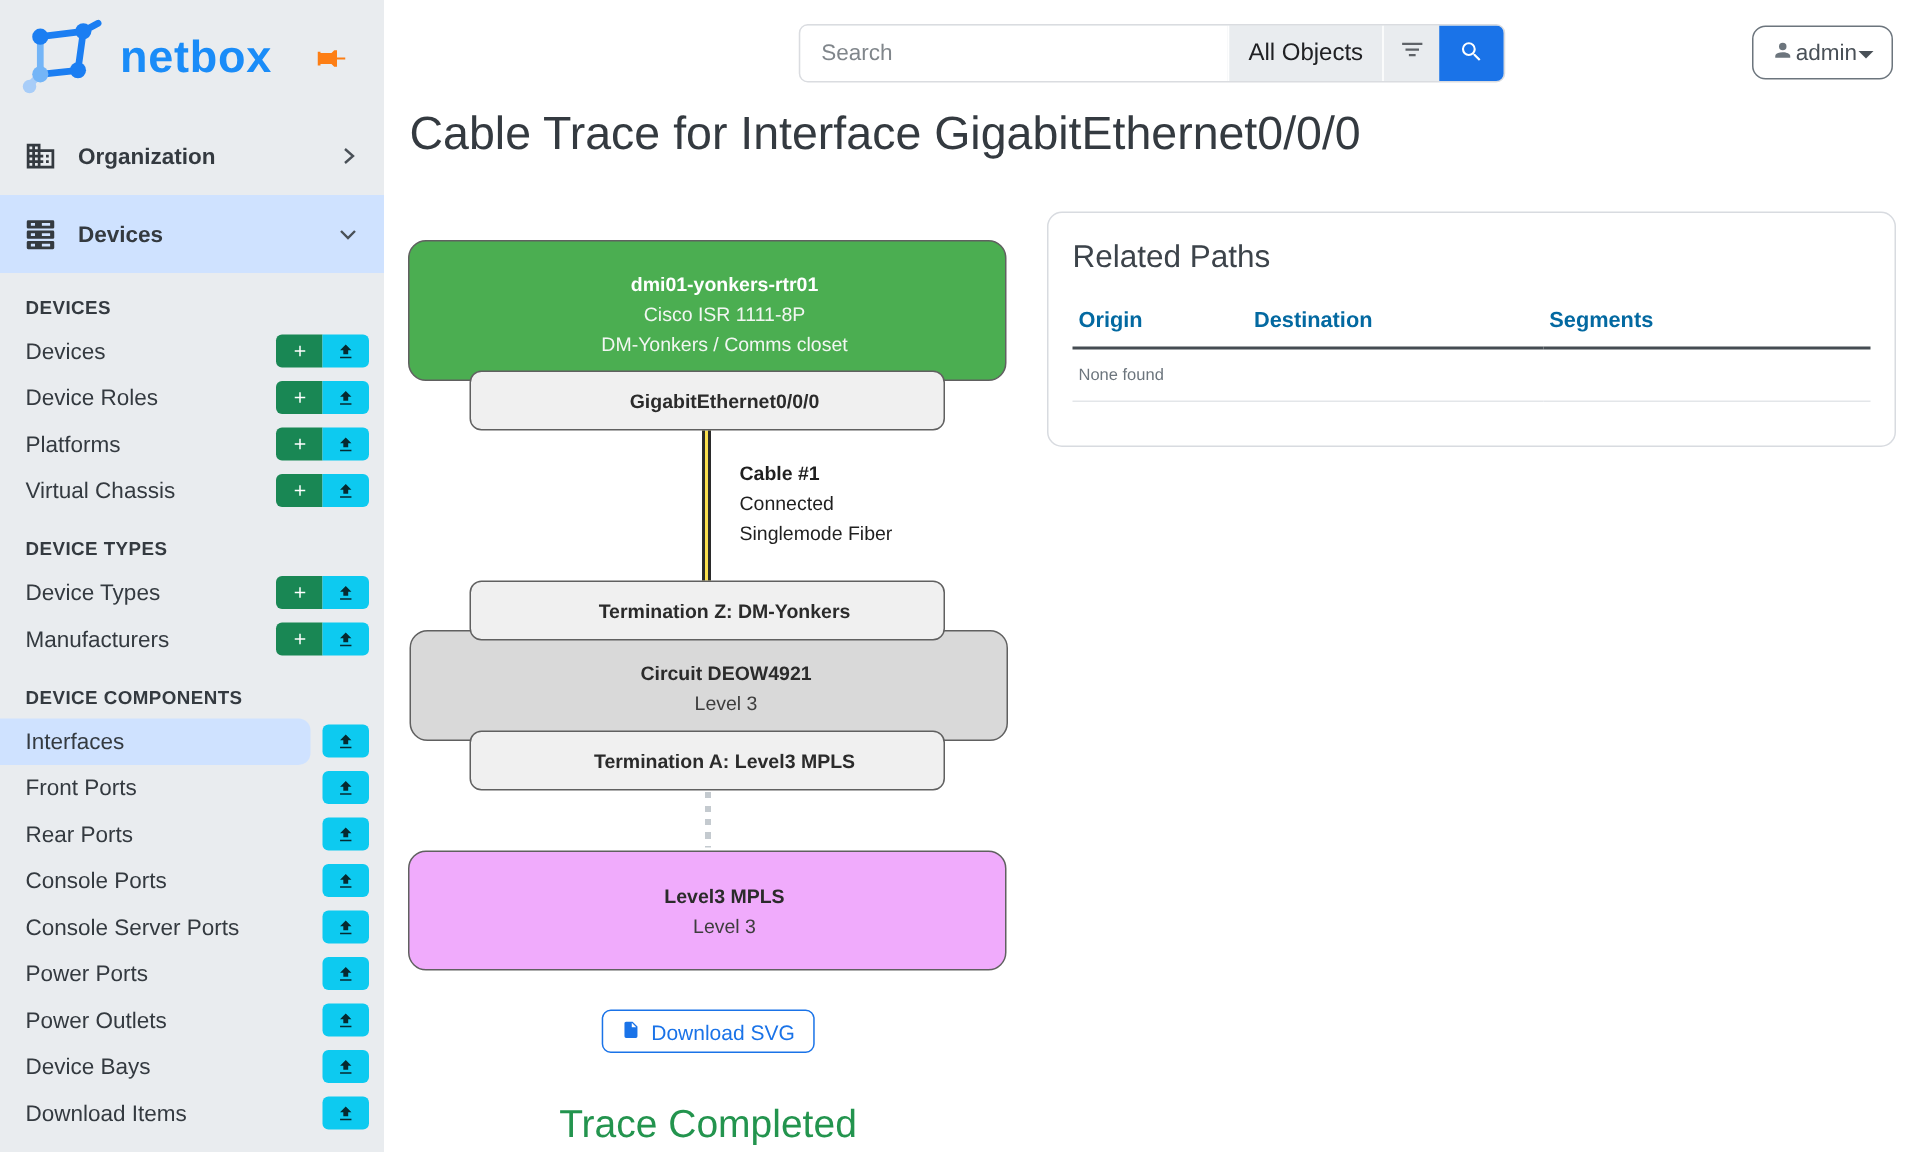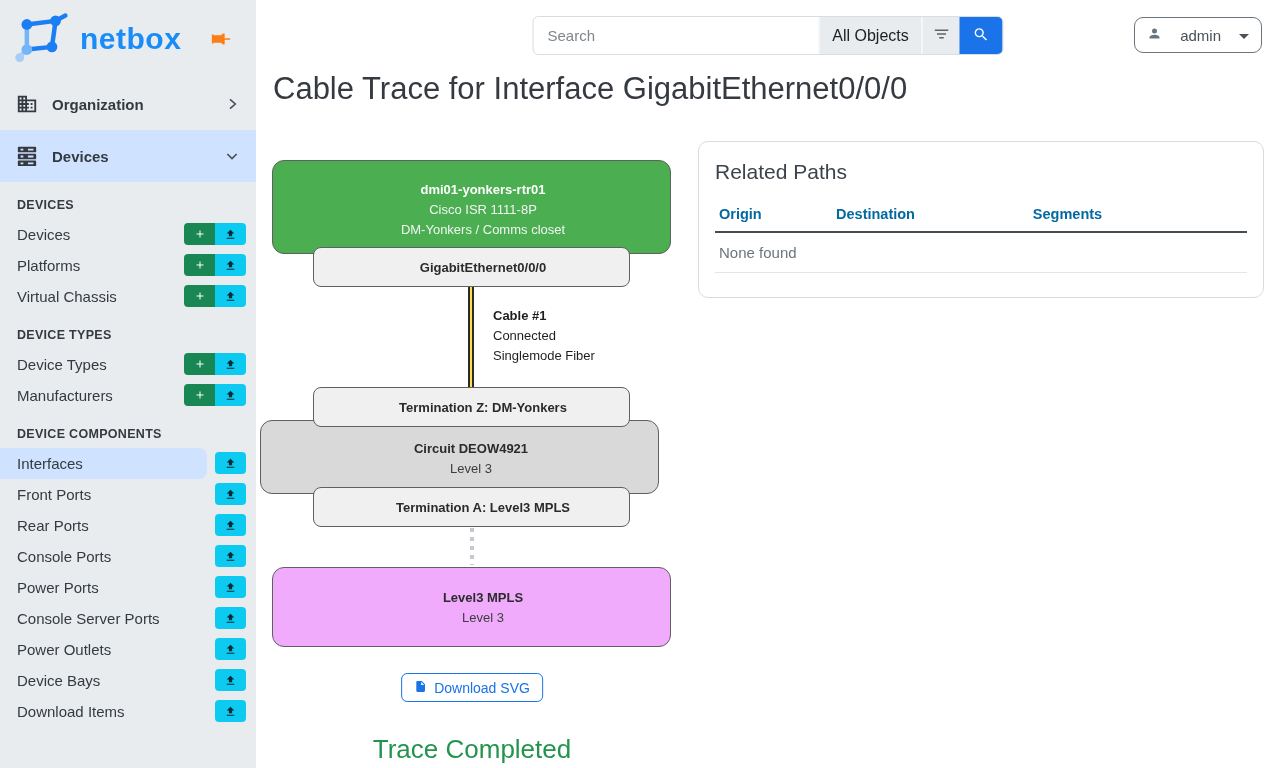--- a/index.html
+++ b/index.html
@@ -41,21 +41,21 @@
     font-size:15px; color:#202124; font-family:"Liberation Sans", sans-serif; }
   .search-input::placeholder { color:#80868b; }
   .scope-btn { width:103px; display:flex; align-items:center; justify-content:center;
     background:#e9ecef; border-left:1px solid #fff; font-size:16px; color:#202124; cursor:pointer; }
   .filter-btn { width:38px; display:flex; align-items:center; justify-content:center;
     background:#e9ecef; border-left:1px solid #fff; cursor:pointer; }
   .search-btn { width:43px; display:flex; align-items:center; justify-content:center;
     background:#1a73e8; border:none; cursor:pointer; }
 
   .user-btn { position:absolute; top:17px; right:18px; height:36px; padding:12px 12px;
-    display:flex; align-items:center; gap:18px; border:1px solid #6c757d; border-radius:9px;
+    display:flex; align-items:center; gap:1px; border:1px solid #6c757d; border-radius:9px;
     background:#fff; font-size:15px; color:#495057; cursor:pointer; }
   .caret-down { width:0; height:0; border-left:5px solid transparent; border-right:5px solid transparent;
     border-top:5px solid #495057; margin-top:2px; }
 
   .page-title { position:absolute; top:71px; left:17px; font-size:31px; font-weight:400; color:#343a40; }
 
   
   .node { position:absolute; text-align:center; border:1px solid #606060;padding-left:23px; }
   .box-big { border-radius:12px; }
   .box-small { border-radius:8px; background:#f0f0f0; z-index:3;
@@ -64,42 +64,42 @@
   .device-box { left:16px; top:160px; width:399px; height:94px; background:#4bae51; padding-top:19px; z-index:1; }
   .device-box .l1 { font-size:13px; font-weight:bold; color:#fff; line-height:20px; }
   .device-box .l2 { font-size:13px; color:#f2f6f2; line-height:20px; }
   .iface-box { left:57px; top:247px; width:317px; height:40px; }
   .cable-line { position:absolute; left:212px; top:287px; height:100px; width:6px;
     background:#fbe04e; border-left:2px solid #2b2b2b; border-right:2px solid #2b2b2b; z-index:2; }
   .cable-text { position:absolute; left:237px; top:306px; text-align:left; font-size:13px;
     color:#1f1f1f; line-height:20px; z-index:4; }
   .cable-text .ct1 { font-weight:bold; }
   .termz-box { left:57px; top:387px; width:317px; height:40px; }
-  .circuit-box { left:4px; top:420px; width:399px; height:74px; background:#d9d9d9; padding-top:18px; z-index:1; }
+  .circuit-box { left:17px; top:420px; width:399px; height:74px; background:#d9d9d9; padding-top:18px; z-index:1; }
   .circuit-box .l1, .pn-box .l1 { font-size:13px; font-weight:bold; color:#2b2b2b; line-height:20px; }
   .circuit-box .l2, .pn-box .l2 { font-size:13px; color:#3d3d3d; line-height:20px; }
   .terma-box { left:57px; top:487px; width:317px; height:40px; }
   .dash-line { position:absolute; left:214px; top:528px; width:4px; height:37px;
     background:repeating-linear-gradient(to bottom, #c4cacf 0 4px, transparent 4px 9px); }
   .pn-box { left:16px; top:567px; width:399px; height:80px; background:#f0abfc; padding-top:20px; }
   .download-btn { position:absolute; left:216px; top:673px; transform:translateX(-50%);
     height:29px; padding:0 12px; display:flex; align-items:center; gap:7px;
     background:#fff; border:1px solid #1a73e8; border-radius:6px;
     color:#1a73e8; font-size:14px; cursor:pointer; white-space:nowrap;text-align:center; }
   .trace-status { position:absolute; left:216px; top:734px; transform:translateX(-50%);
     font-size:26px; color:#23944e; white-space:nowrap; }
 
   
   .paths-card { position:absolute; left:442px; top:141px; width:566px; height:157px;
     background:#fff; border:1px solid #d8dbe0; border-radius:10px; padding:18px 16px; }
   .paths-title { font-size:21px; font-weight:400; color:#3c434a; margin-bottom:16px; }
   .paths-table { width:100%; border-collapse:collapse; }
   .paths-table th { text-align:left; font-size:14.5px; color:#0369a1; padding:6px 4px 9px 4px;
     border-bottom:2px solid #454c52; }
-  .paths-table td { font-size:15px; color:#6c757d; padding:11px 4px; border-bottom:1px solid #e3e6e9; }
+  .paths-table td { font-size:11px; color:#6c757d; padding:11px 4px; border-bottom:1px solid #e3e6e9; }
   .th-origin { width:22%; } .th-dest { width:37%; } .th-seg { width:41%; }
 </style>
 </head>
 <body>
 
 <div class="app">
 
   <div class="sidebar">
 
     <div class="logo-row">
@@ -169,20 +169,35 @@
             </svg>
           </span>
         <span class="mini-btn btn-import">
             <svg width="13" height="13" viewBox="0 0 24 24">
               <path fill="#062a30" d="M9 15v-5H5l7-7 7 7h-4v5H9m-4 5v-2h14v2H5z"></path>
             </svg>
           </span>
       </div>
     </div>
     <div class="nav-row">
+      <div class="nav-hl">Device Roles</div>
+      <div class="btn-group">
+        <span class="mini-btn btn-add">
+            <svg width="12" height="12" viewBox="0 0 24 24">
+              <path fill="#fff" d="M19 13h-6v6h-2v-6H5v-2h6V5h2v6h6v2z"></path>
+            </svg>
+          </span>
+        <span class="mini-btn btn-import">
+            <svg width="13" height="13" viewBox="0 0 24 24">
+              <path fill="#062a30" d="M9 15v-5H5l7-7 7 7h-4v5H9m-4 5v-2h14v2H5z"></path>
+            </svg>
+          </span>
+      </div>
+    </div>
+    <div class="nav-row">
       <div class="nav-hl">Platforms</div>
       <div class="btn-group">
         <span class="mini-btn btn-add">
             <svg width="12" height="12" viewBox="0 0 24 24">
               <path fill="#fff" d="M19 13h-6v6h-2v-6H5v-2h6V5h2v6h6v2z"></path>
             </svg>
           </span>
         <span class="mini-btn btn-import">
             <svg width="13" height="13" viewBox="0 0 24 24">
               <path fill="#062a30" d="M9 15v-5H5l7-7 7 7h-4v5H9m-4 5v-2h14v2H5z"></path>
@@ -275,31 +290,31 @@
       <div class="nav-hl">Console Ports</div>
       <div class="btn-group">
         <span class="mini-btn btn-import solo">
             <svg width="13" height="13" viewBox="0 0 24 24">
               <path fill="#062a30" d="M9 15v-5H5l7-7 7 7h-4v5H9m-4 5v-2h14v2H5z"></path>
             </svg>
           </span>
       </div>
     </div>
     <div class="nav-row">
+      <div class="nav-hl">Console Server Ports</div>
+      <div class="btn-group">
+        <span class="mini-btn btn-import solo">
+            <svg width="13" height="13" viewBox="0 0 24 24">
+              <path fill="#062a30" d="M9 15v-5H5l7-7 7 7h-4v5H9m-4 5v-2h14v2H5z"></path>
+            </svg>
+          </span>
+      </div>
+    </div>
+    <div class="nav-row">
       <div class="nav-hl">Power Ports</div>
-      <div class="btn-group">
-        <span class="mini-btn btn-import solo">
-            <svg width="13" height="13" viewBox="0 0 24 24">
-              <path fill="#062a30" d="M9 15v-5H5l7-7 7 7h-4v5H9m-4 5v-2h14v2H5z"></path>
-            </svg>
-          </span>
-      </div>
-    </div>
-    <div class="nav-row">
-      <div class="nav-hl">Console Server Ports</div>
       <div class="btn-group">
         <span class="mini-btn btn-import solo">
             <svg width="13" height="13" viewBox="0 0 24 24">
               <path fill="#062a30" d="M9 15v-5H5l7-7 7 7h-4v5H9m-4 5v-2h14v2H5z"></path>
             </svg>
           </span>
       </div>
     </div>
     <div class="nav-row">
       <div class="nav-hl">Power Outlets</div>

